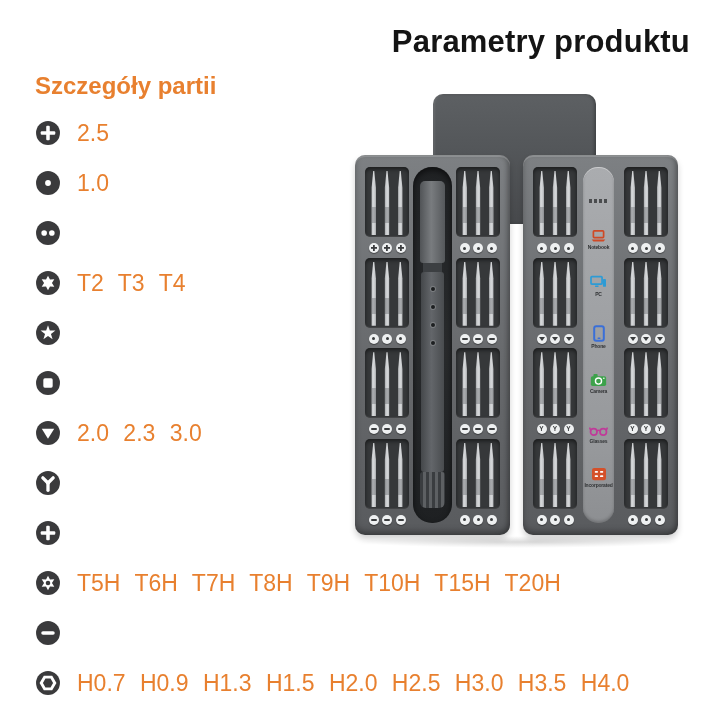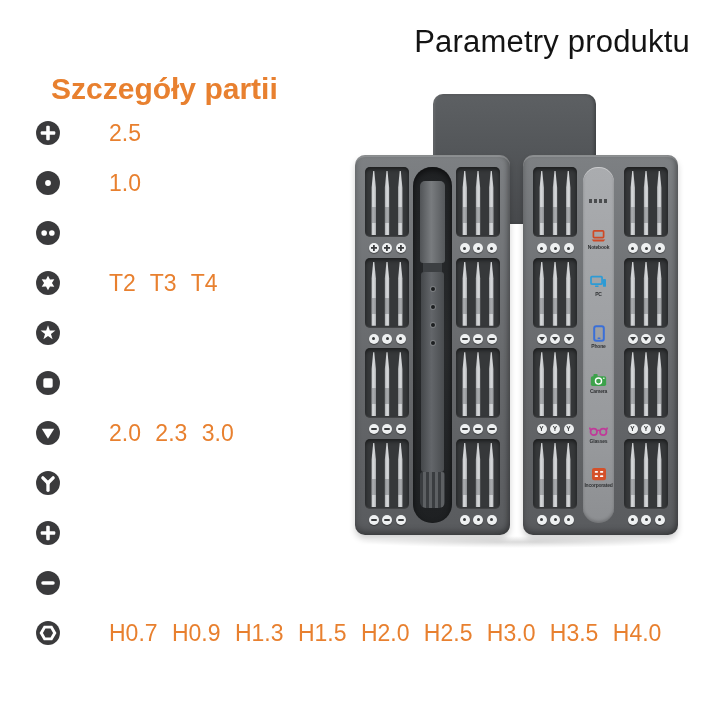--- a/index.html
+++ b/index.html
@@ -4,29 +4,29 @@
 <style>
   html,body{margin:0;padding:0;}
   body{
     width:720px;height:720px;position:relative;background:#ffffff;
     font-family:"Liberation Sans", sans-serif;overflow:hidden;
     --accent:#E8802F;
   }
   
   .page-title{
     position:absolute;top:24px;right:30px;
-    font-size:31px;font-weight:400;color:#141414;letter-spacing:.2px;
+    font-size:31px;font-weight:700;color:#141414;letter-spacing:.2px;
   }
   .section-title{
     position:absolute;top:72px;left:35px;
-    font-size:30px;font-weight:800;color:var(--accent);margin-left:16px;
+    font-size:24px;font-weight:800;color:var(--accent);
   }
   
   .spec-list{position:absolute;left:35px;top:108px;width:680px;}
-  .spec-row{height:50px;display:flex;align-items:center;gap:32px;}
+  .spec-row{height:50px;display:flex;align-items:center;}
   .spec-icon{width:26px;height:26px;flex:0 0 26px;display:flex;align-items:center;justify-content:center;}
   .spec-icon svg{display:block;}
   .spec-values{
     margin-left:16px;font-size:23px;color:var(--accent);
     word-spacing:8px;white-space:nowrap;
   }
   
   .photo{position:absolute;left:340px;top:88px;width:375px;height:470px;}
   .lid{
     position:absolute;left:93px;top:6px;width:163px;height:130px;z-index:1;
@@ -208,20 +208,30 @@
     </span>
   </div>
   <div class="spec-row">
     <span class="spec-icon">
       <svg width="26" height="26" viewBox="0 0 25 25">
           <circle cx="12.5" cy="12.5" r="11.5" fill="#3A3A3C"></circle>
           <rect x="10.8" y="5.5" width="3.4" height="14" rx="1" fill="#fff"></rect>
           <rect x="5.5" y="10.8" width="14" height="3.4" rx="1" fill="#fff"></rect>
         </svg>
     </span>
+  </div>
+  <div class="spec-row">
+    <span class="spec-icon">
+      <svg width="26" height="26" viewBox="0 0 25 25">
+          <circle cx="12.5" cy="12.5" r="11.5" fill="#3A3A3C"></circle>
+          <polygon fill="#fff" points="12.5,5.5 10.6,9.21 6.44,9.0 8.7,12.5 6.44,16.0 10.6,15.79 12.5,19.5 14.4,15.79 18.56,16.0 16.3,12.5 18.56,9.0 14.4,9.21"></polygon>
+          <circle cx="12.5" cy="12.5" r="2.2" fill="#3A3A3C"></circle>
+        </svg>
+    </span>
+    <span class="spec-values">T5H T6H T7H T8H T9H T10H T15H T20H</span>
   </div>
   <div class="spec-row">
     <span class="spec-icon">
       <svg width="26" height="26" viewBox="0 0 25 25">
           <circle cx="12.5" cy="12.5" r="11.5" fill="#3A3A3C"></circle>
           <rect x="6" y="10.8" width="13" height="3.4" rx="1.7" fill="#fff"></rect>
         </svg>
     </span>
   </div>
   <div class="spec-row">

